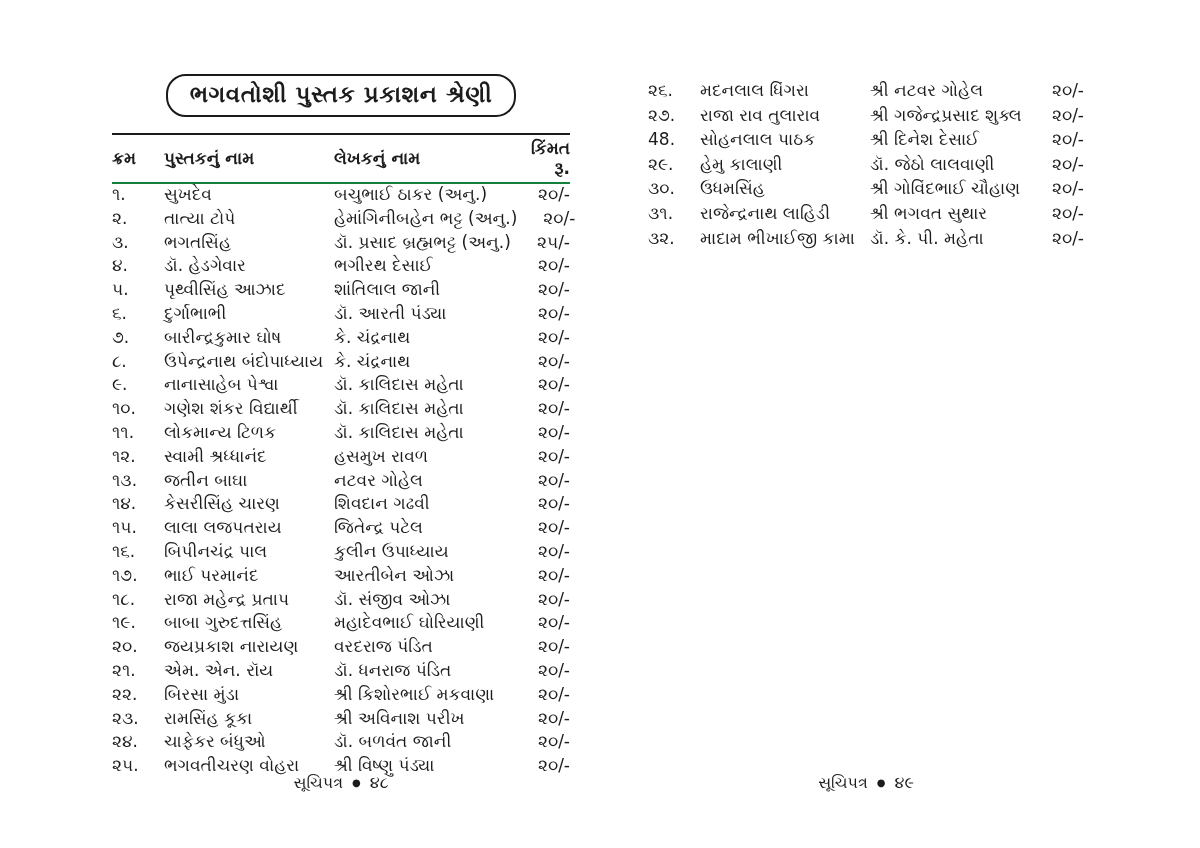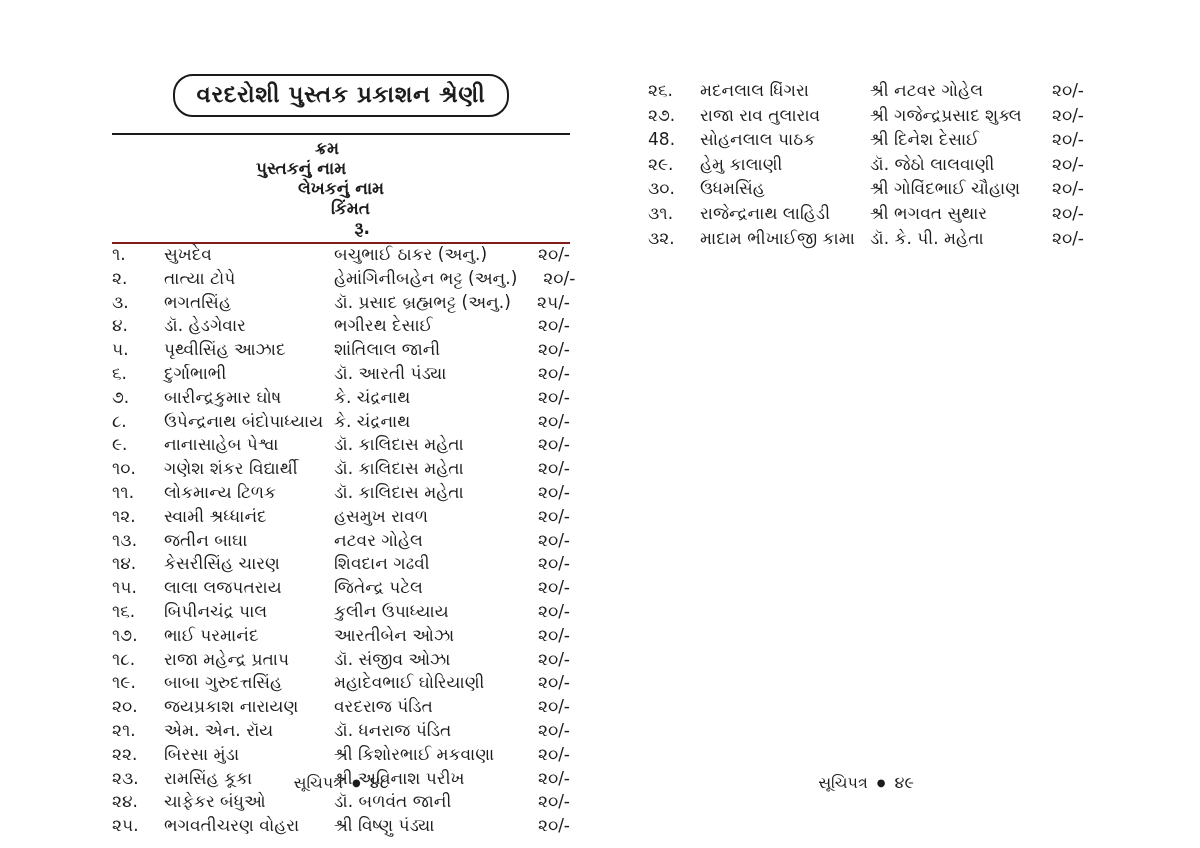--- a/index.html
+++ b/index.html
@@ -16,24 +16,23 @@
   .title-box {
     border:2.5px solid #1a1a1a; border-radius:20px;
     width:fit-content; margin:0 auto 16px auto;
     padding:5px 22px 7px 22px;
     font-size:23px; font-weight:bold; letter-spacing:0.5px;
     text-align:center;
   }
   .catalog { border-top:2px solid #1a1a1a; }
   .hdr-row {
     display:flex; align-items:center;
-    border-bottom:2px solid #7f1d1d;
+    border-bottom:2px solid #15803d;
     font-weight:bold; font-size:17px;
     padding:3px 0 4px 0;
-    flex-direction:column;
   }
   .row { display:flex; align-items:flex-start; height:23.8px; font-size:17px; white-space:nowrap; }
   .c-num    { width:52px;  flex:none; }
   .c-book   { width:170px; flex:none; font-weight:normal; }
   .c-author { flex:1; overflow:visible; }
   .c-price  { width:58px;  flex:none; text-align:right; }
   .hdr-row .c-book, .hdr-row .c-author { font-weight:bold; }
 
   
   .right-col { position:absolute; left:648px; top:80px; width:456px; }
@@ -54,21 +53,21 @@
   .footer-left  { left:112px; width:458px; }
   .footer-right { left:648px; width:436px; }
   .bullet { font-size:10px; line-height:1; position:relative; top:1px; }
 </style>
 </head>
 <body>
 
 <div class="page">
 
   <div class="left-col">
-    <div class="title-box">વરદરોશી પુસ્તક પ્રકાશન શ્રેણી</div>
+    <div class="title-box">ભગવતોશી પુસ્તક પ્રકાશન શ્રેણી</div>
 
     <div class="catalog">
       <div class="hdr-row">
         <span class="c-num">ક્રમ</span>
         <span class="c-book">પુસ્તકનું નામ</span>
         <span class="c-author">લેખકનું નામ</span>
         <span class="c-price">કિંમત રૂ.</span>
       </div>
       <div id="left-rows">
           <div class="row">

